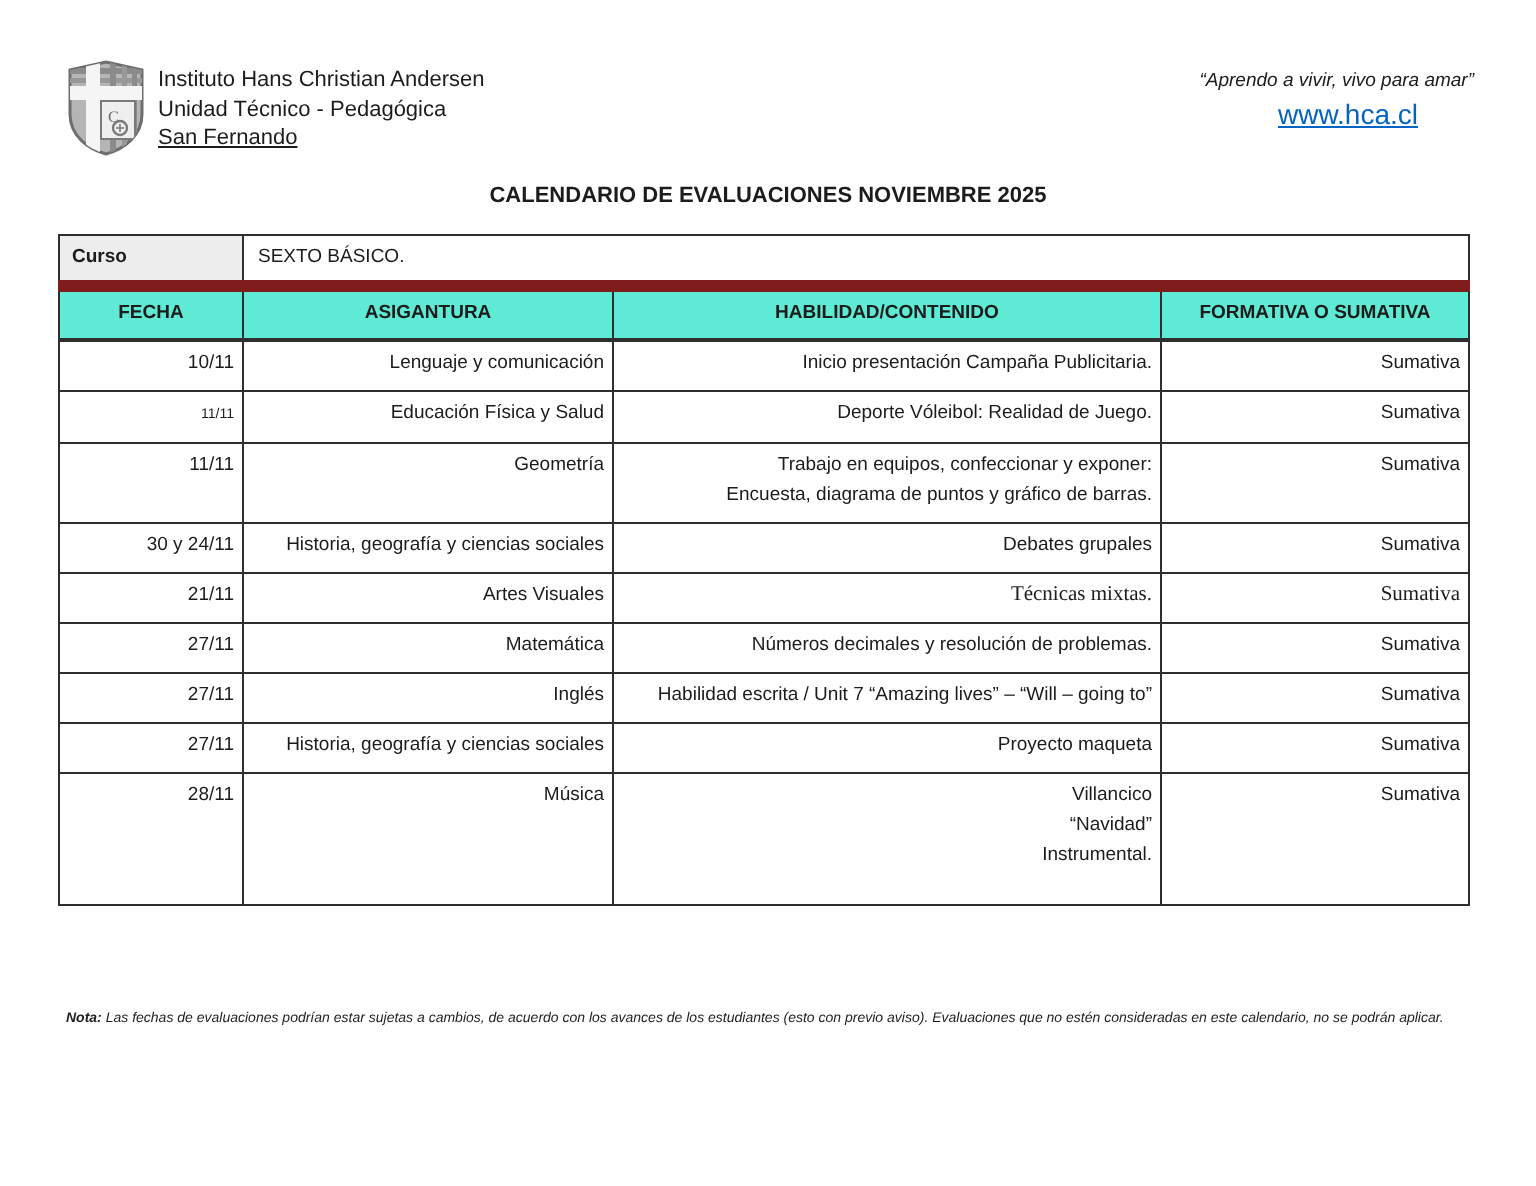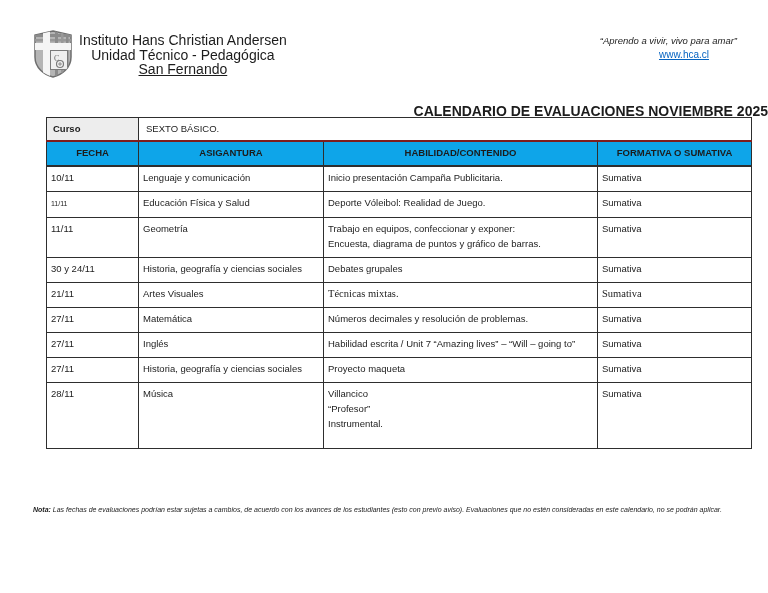--- a/index.html
+++ b/index.html
@@ -9,43 +9,43 @@
     font-family: "Liberation Sans", sans-serif;
     color: #1c1c1c;
     position: relative;
     overflow: hidden;
   }
   .page { position: absolute; inset: 0; background: #fff; }
 
   
   .header { position: absolute; left: 33px; top: 30px; right: 31px; display: flex; }
   .logo-wrap { width: 46px; }
-  .inst-block { font-size: 14px; line-height: 14.5px; padding-top: 3px; text-align: center; }
+  .inst-block { font-size: 11px; line-height: 14.5px; padding-top: 3px; }
   .inst-city { text-decoration: underline; }
   .header-right { margin-left: auto; text-align: right; padding-top: 5px; }
   .motto { font-style: italic; font-size: 9.5px; }
-  .website { font-size: 10px; color: #0563c1; text-decoration: underline; margin-top: 3px; padding-right: 28px; cursor: pointer; }
+  .website { font-size: 14px; color: #0563c1; text-decoration: underline; margin-top: 3px; padding-right: 28px; cursor: pointer; }
 
   
-  .doc-title { position: absolute; top: 103px; left: 0; right: 0; text-align: right; font-weight: bold; font-size: 14px; }
+  .doc-title { position: absolute; top: 92px; left: 0; right: 0; text-align: center; font-weight: bold; font-size: 11px; }
 
   
   table.cal {
-    position: absolute; left: 46px; top: 117px;
+    position: absolute; left: 29px; top: 117px;
     width: 705px; border-collapse: collapse; table-layout: fixed;
     font-size: 9.5px;
   }
   table.cal td, table.cal th { border: 1px solid #2e2e2e; vertical-align: top; }
   .lbl-cell { background: #ededed; font-weight: bold; text-align: left; padding: 5px 6px 6px; }
   .val-cell { text-align: left; padding: 5px 7px 6px; }
   tr.col-heads th {
-    background: #0ea5e9; font-weight: bold; text-align: center;
-    padding: 5px 4px 7px; border-top: 2px solid #7f1d1d; border-bottom: 2px solid #2e2e2e;
+    background: #5eead4; font-weight: bold; text-align: center;
+    padding: 5px 4px 7px; border-top: 6px solid #7f1d1d; border-bottom: 2px solid #2e2e2e;
   }
-  td.c-date, td.c-subject, td.c-content, td.c-type { text-align: left; padding: 3px 4px 6px; line-height: 15px; }
+  td.c-date, td.c-subject, td.c-content, td.c-type { text-align: right; padding: 3px 4px 6px; line-height: 15px; }
   tr.tall td { padding-bottom: 17px; }
   .small-date { font-size: 7px; }
   tr.serif td.c-content, tr.serif td.c-type { font-family: "Liberation Serif", serif; font-size: 10.5px; }
   .content-line { line-height: 15px; }
 
   
   .note { position: absolute; left: 33px; top: 505px; width: 706px; font-size: 7px; line-height: 9.5px; font-style: italic; color: #222; }
   .note-label { font-weight: bold; }
 </style>
 </head>
@@ -173,21 +173,21 @@
           <td class="c-content">
             <div class="content-line">Proyecto maqueta</div>
           </td>
           <td class="c-type">Sumativa</td>
         </tr>
         <tr class="tall">
           <td class="c-date"><span>28/11</span></td>
           <td class="c-subject">Música</td>
           <td class="c-content">
             <div class="content-line">Villancico</div>
-            <div class="content-line">“Profesor”</div>
+            <div class="content-line">“Navidad”</div>
             <div class="content-line">Instrumental.</div>
           </td>
           <td class="c-type">Sumativa</td>
         </tr>
       </tbody>
   </table>
 
   <div class="note">
     <span class="note-label">Nota:</span><span> Las fechas de evaluaciones podrían estar sujetas a cambios, de acuerdo con los avances de los estudiantes (esto con previo aviso). Evaluaciones que no estén consideradas en este calendario, no se podrán aplicar.</span>
   </div>

